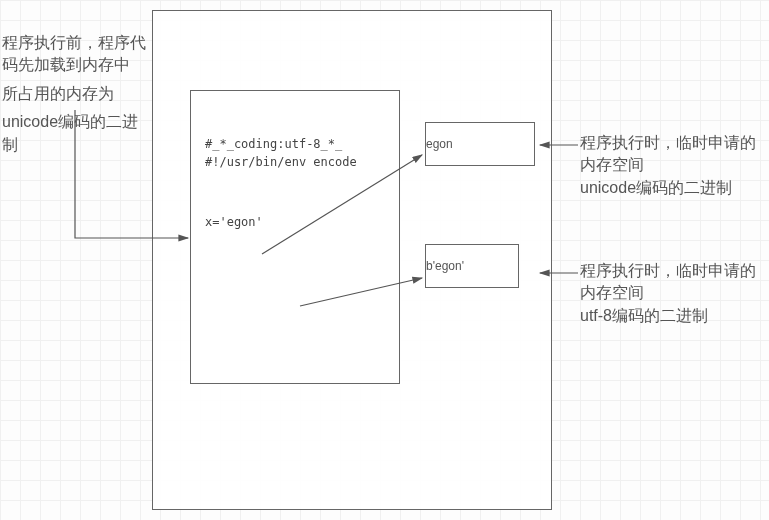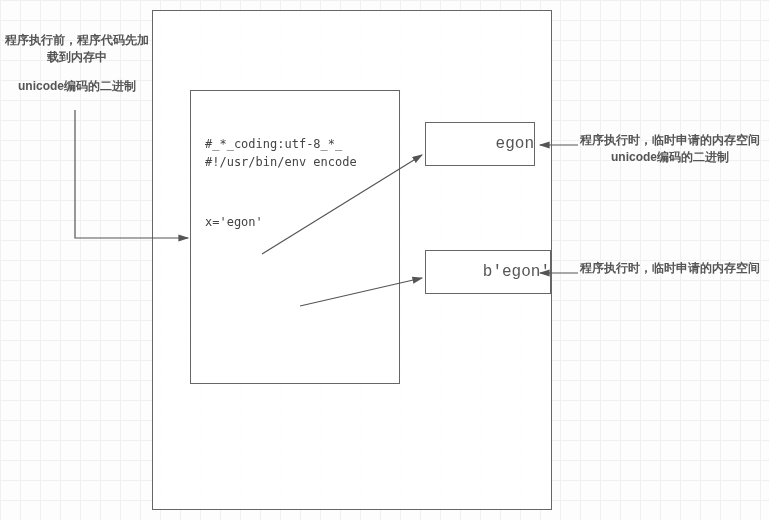--- a/index.html
+++ b/index.html
@@ -18,24 +18,24 @@
     overflow: hidden;
   }
   .box {
     position: absolute;
     border: 1px solid #666;
     background: rgba(255,255,255,0.9);
   }
   .outer-box { left: 152px; top: 10px; width: 400px; height: 500px; }
   .code-box  { left: 190px; top: 90px; width: 210px; height: 294px; padding: 46px 6px 14px 14px; font-family: Consolas, monospace; font-size: 12px; color: #444; }
   .code-box div { margin-bottom: 4px; white-space: pre; }
-  .mem-box   { height: 44px; display: flex; align-items: center; justify-content: flex-end; font-family: Liberation Mono, monospace; font-size: 16px; }
+  .mem-box   { height: 44px; display: flex; align-items: center; justify-content: flex-start; font-family: Liberation Sans, sans-serif; font-size: 12px; }
   .mem1 { left: 425px; top: 122px; width: 110px; }
-  .mem2 { left: 425px; top: 250px; width: 126px; }
-  .label { position: absolute; font-size: 12px; color: #555; text-align: center; line-height: 1.4; font-weight: bold; }
+  .mem2 { left: 425px; top: 244px; width: 94px; }
+  .label { position: absolute; font-size: 16px; color: #555; line-height: 1.4; }
   .label-left { left: 2px; top: 32px; width: 150px; }
   .label-r1   { left: 580px; top: 132px; width: 180px; }
   .label-r2   { left: 580px; top: 260px; width: 180px; }
   svg.arrows { position: absolute; left: 0; top: 0; width: 769px; height: 520px; pointer-events: none; }
 </style>
 </head>
 <body>
 
 <div class="box outer-box"></div>
 
@@ -54,30 +54,32 @@
 <div class="box mem-box mem1">
   <span>egon</span>
 </div>
 <div class="box mem-box mem2">
   <span>b'egon'</span>
 </div>
 
 <div class="label label-left">
   <div>程序执行前，程序代码先加载到内存中</div>
   <div style="height:6px"></div>
+  <div>所占用的内存为</div>
   <div style="height:6px"></div>
   <div>unicode编码的二进制</div>
 </div>
 
 <div class="label label-r1">
   <div>程序执行时，临时申请的内存空间</div>
   <div>unicode编码的二进制</div>
 </div>
 <div class="label label-r2">
   <div>程序执行时，临时申请的内存空间</div>
+  <div>utf-8编码的二进制</div>
 </div>
 
 <svg class="arrows">
   <defs>
     <marker id="ah" markerWidth="10" markerHeight="10" refX="8" refY="3" orient="auto">
       <path d="M0,0 L0,6 L9,3 z" fill="#555"></path>
     </marker>
   </defs>
 
   <path d="M 75 110 L 75 238 L 188 238" stroke="#555" fill="none" stroke-width="1.2" marker-end="url(#ah)"></path>

